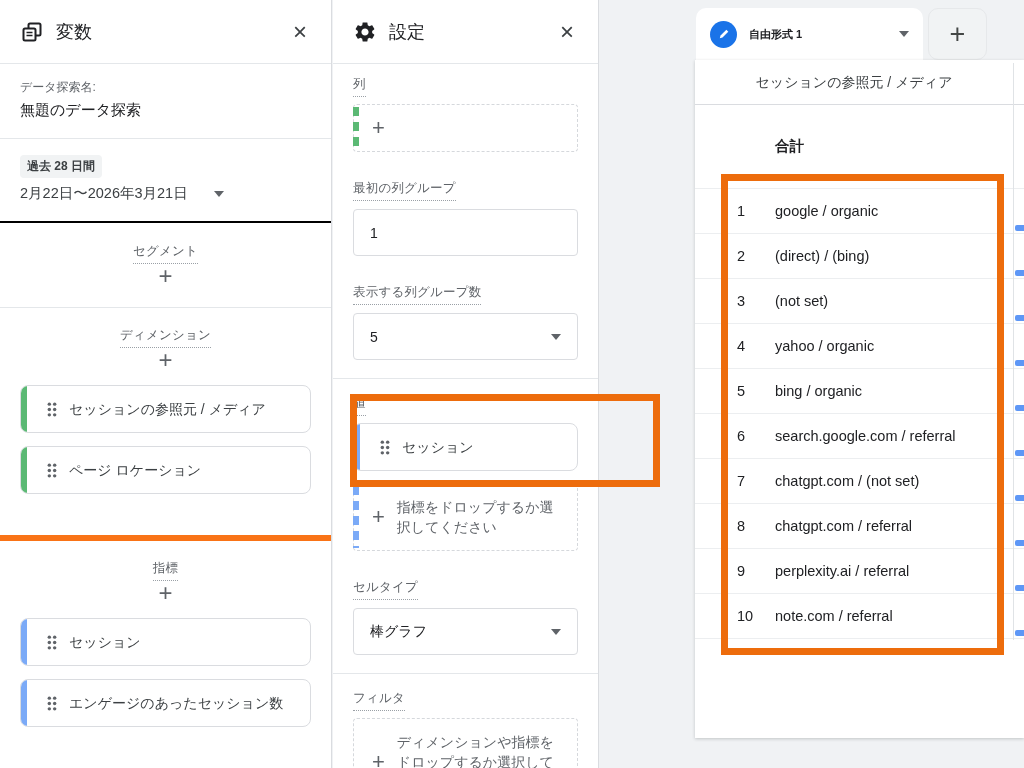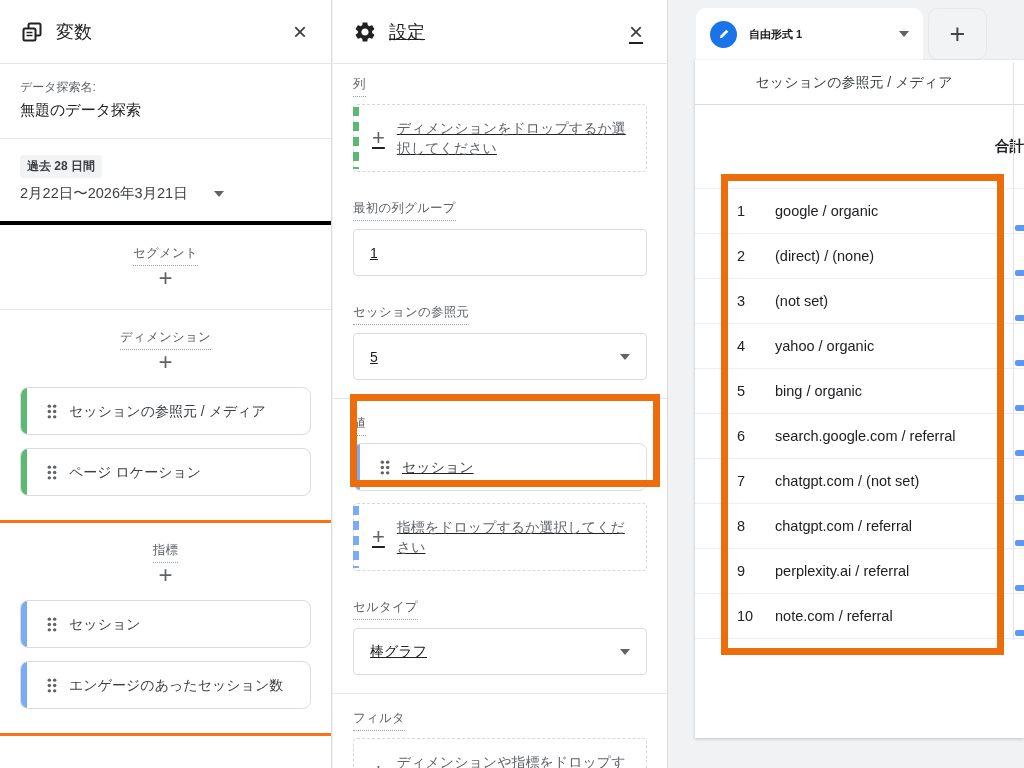--- a/index.html
+++ b/index.html
@@ -39,30 +39,30 @@
   .field-box { border:1px solid #dadce0; border-radius:4px; height:47px; display:flex; align-items:center;
                padding:0 16px; font-size:14px; color:#202124; background:#fff; }
   .field-box .caret { margin-left:auto; }
   .caret { width:0; height:0; border-left:5px solid transparent; border-right:5px solid transparent; border-top:6px solid #5f6368; }
 
   
   #variables-panel { left:0; width:332px; border-right:1px solid #dadce0; }
   .vp-name-sec { padding:15px 20px 18px; border-bottom:1px solid #e4e7ea; }
   .vp-name-label { font-size:12px; color:#5f6368; }
   .vp-name { font-size:15px; color:#202124; margin-top:5px; }
-  .vp-date-sec { padding:16px 20px 18px; border-bottom:4px solid #000000; }
+  .vp-date-sec { padding:16px 20px 18px; border-bottom:2px solid #000000; }
   .vp-date-badge { display:inline-block; background:#f1f3f4; color:#3c4043; font-size:12px; font-weight:600; padding:3px 7px; border-radius:4px; }
   .vp-date-row { display:flex; align-items:center; margin-top:6px; font-size:14.5px; color:#3c4043; }
   .vp-date-row .caret { margin-left:26px; }
   .vp-seg-sec { padding:20px 20px 19px; border-bottom:1px solid #e4e7ea; }
-  .vp-group { padding:19px 20px 24px; border-bottom:3px solid #f97316; }
+  .vp-group { padding:19px 20px 41px; border-bottom:6px solid #f97316; }
   .vp-group .chip { margin-top:13px; }
 
   
-  #settings-panel { left:333px; width:335px; border-right:1px solid #dadce0;text-decoration:underline; }
+  #settings-panel { left:333px; width:266px; border-right:1px solid #dadce0; }
   .sp-body { padding:10px 20px 0; }
   .sp-label { margin-top:0; }
   .sp-body .dropzone { margin-top:7px; }
   .mt26 { margin-top:26px; }
   .mt8 { margin-top:8px; }
   .sp-bleed { margin:18px -20px 0; border-top:1px solid #e4e7ea; }
   .sp-after-bleed { margin-top:14px; }
 
   
   .tab-active { position:absolute; left:696px; top:8px; width:227px; height:52px; background:#fff;
@@ -71,21 +71,21 @@
   .tab-label { font-size:11px; font-weight:700; color:#202124; }
   .tab-active .caret { margin-left:auto; }
   .tab-add { position:absolute; left:928px; top:8px; width:59px; height:52px; background:#f1f3f4;
              border:1px solid #e6e8ea; border-radius:10px; display:flex; align-items:center; justify-content:center;
              font-size:27px; color:#444746; cursor:pointer; }
 
   .report-card { position:absolute; left:695px; top:60px; width:329px; height:678px; background:#fff;
                  box-shadow:0 1px 3px rgba(60,64,67,.25); }
   .rc-dim-header { height:45px; border-bottom:1px solid #dadce0; }
   .rc-dim-header span { display:block; width:318px; text-align:center; line-height:44px; font-size:14px; color:#3c4043; }
-  .rc-total-row { height:83px; display:flex; align-items:center; padding-left:80px; font-size:14.5px; font-weight:700; color:#202124;justify-content:flex-end; }
+  .rc-total-row { height:83px; display:flex; align-items:center; padding-left:80px; font-size:14.5px; font-weight:700; color:#202124; }
   .rc-row { position:relative; height:45px; display:flex; align-items:center; padding-left:42px;
             border-top:1px solid #eceef0; font-size:14.5px; color:#202124; }
   .rc-rank { width:38px; flex:0 0 auto; }
   .rc-bar-stub { position:absolute; right:0; bottom:2px; width:9px; height:6px; background:#5e97f6; border-radius:2px 0 0 2px; }
   .rc-endline { border-top:1px solid #eceef0; height:99px; }
   .rc-col-divider { position:absolute; left:318px; top:3px; width:1px; height:577px; background:#e0e3e6; }
 
   
   .annotation { position:absolute; border:7px solid #ed6c0c; z-index:60; pointer-events:none; }
   #annotation-values { left:350px; top:394px; width:310px; height:93px; }
@@ -208,29 +208,28 @@
         </svg>
     </span>
     <span class="panel-title">設定</span>
     <span class="close-btn">×</span>
   </div>
 
   <div class="sp-body">
     <span class="dotted-label sp-label">列</span>
     <div class="dropzone accent-green">
       <span class="dz-plus">+</span>
-      <span>ディメンションをドロップするか選択してください</span>
     </div>
 
     <div class="mt26"><span class="dotted-label">最初の列グループ</span></div>
     <div class="field-box mt8">
       <span>1</span>
     </div>
 
-    <div class="mt26"><span class="dotted-label">セッションの参照元</span></div>
+    <div class="mt26"><span class="dotted-label">表示する列グループ数</span></div>
     <div class="field-box mt8">
       <span>5</span>
       <span class="caret"></span>
     </div>
 
     <div class="sp-bleed"></div>
 
     <div class="sp-after-bleed"><span class="dotted-label">値</span></div>
     <div class="chip blue" style="margin-top:7px;">
       <span class="drag-handle">
@@ -287,21 +286,21 @@
     <span>合計</span>
   </div>
 
   <div class="rc-row">
     <span class="rc-rank">1</span>
     <span>google / organic</span>
     <span class="rc-bar-stub"></span>
   </div>
   <div class="rc-row">
     <span class="rc-rank">2</span>
-    <span>(direct) / (none)</span>
+    <span>(direct) / (bing)</span>
     <span class="rc-bar-stub"></span>
   </div>
   <div class="rc-row">
     <span class="rc-rank">3</span>
     <span>(not set)</span>
     <span class="rc-bar-stub"></span>
   </div>
   <div class="rc-row">
     <span class="rc-rank">4</span>
     <span>yahoo / organic</span>

